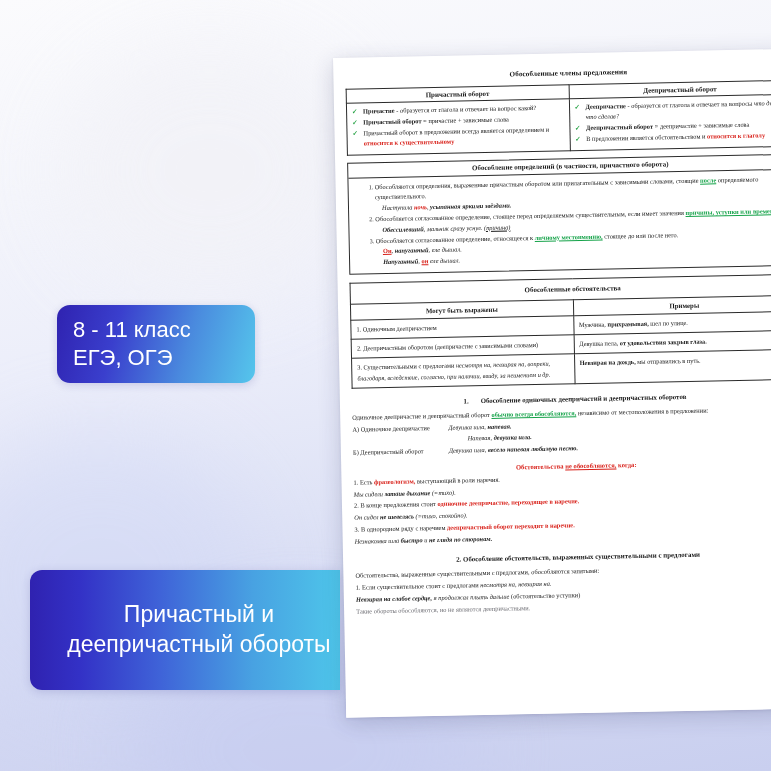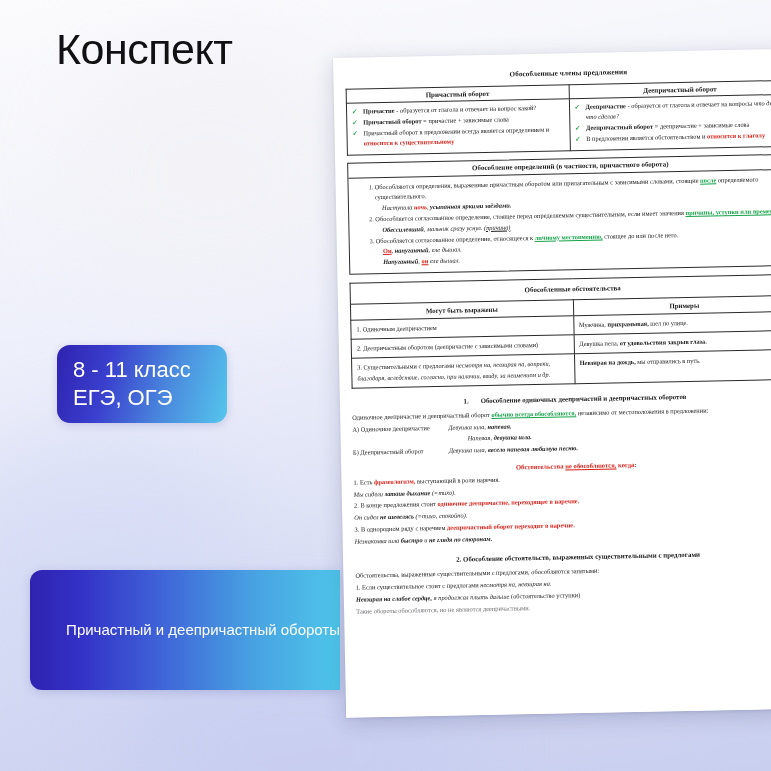--- a/index.html
+++ b/index.html
@@ -37,37 +37,36 @@
     background:linear-gradient(90deg,#2f22b0 0%,#3331c6 18%,#3f63d8 45%,#48a2e2 75%,#4ec6ea 100%);
     border-radius:12px 0 0 12px;
     justify-content:flex-end;padding-right:40px;
     box-shadow:0 2px 10px rgba(50,50,140,.18);
   }
   .badge-main .badge-text{
     font-size:25px;line-height:1.3;text-align:right;font-weight:400;letter-spacing:.1px;
   }
 
   .badge-grade{
-    left:57px;top:305px;width:170px;height:78px;
+    left:57px;top:305px;width:198px;height:78px;
     background:linear-gradient(105deg,#2f22b0 0%,#3a3fcd 30%,#4a8ade 65%,#55c6ec 100%);
     border-radius:13px;
     justify-content:flex-start;padding-left:16px;
     box-shadow:0 2px 9px rgba(50,50,140,.18);
-    margin-top:40px;
   }
   .badge-grade .badge-text{font-size:22px;line-height:1.28;text-align:left;}
 
   .badge-topic{
     left:30px;top:570px;width:310px;height:120px;
     background:linear-gradient(90deg,#2f22b0 0%,#3331c6 16%,#3f63d8 42%,#48a2e2 72%,#4ec6ea 100%);
     border-radius:12px 0 0 12px;
     justify-content:flex-start;padding-left:28px;
     box-shadow:0 2px 10px rgba(50,50,140,.18);
   }
-  .badge-topic .badge-text{font-size:15px;line-height:1.3;text-align:right;}
+  .badge-topic .badge-text{font-size:23px;line-height:1.3;text-align:center;}
 
   
   .doc-wrap{
     position:absolute;left:333px;top:58px;width:470px;height:660px;
     transform:rotate(-1.15deg);transform-origin:0 0;
   }
   .doc{
     position:absolute;left:0;top:0;width:470px;height:660px;
     background:#fff;
     box-shadow:0 5px 22px rgba(40,45,90,.20), 0 1px 3px rgba(40,45,90,.12);
@@ -143,21 +142,20 @@
 <body>
 
 <div class="stage">
 
   <div class="blob blob-c"></div>
   <div class="blob blob-a"></div>
   <div class="blob blob-b"></div>
 
   <div class="left">
 
-    <div class="page-title">Конспект</div>
 
 
     <div class="badge badge-grade">
       <span class="badge-text" style="white-space:pre-line;">8 - 11 класс
 ЕГЭ, ОГЭ</span>
     </div>
 
     <div class="badge badge-topic">
       <span class="badge-text">Причастный и деепричастный обороты</span>
     </div>

